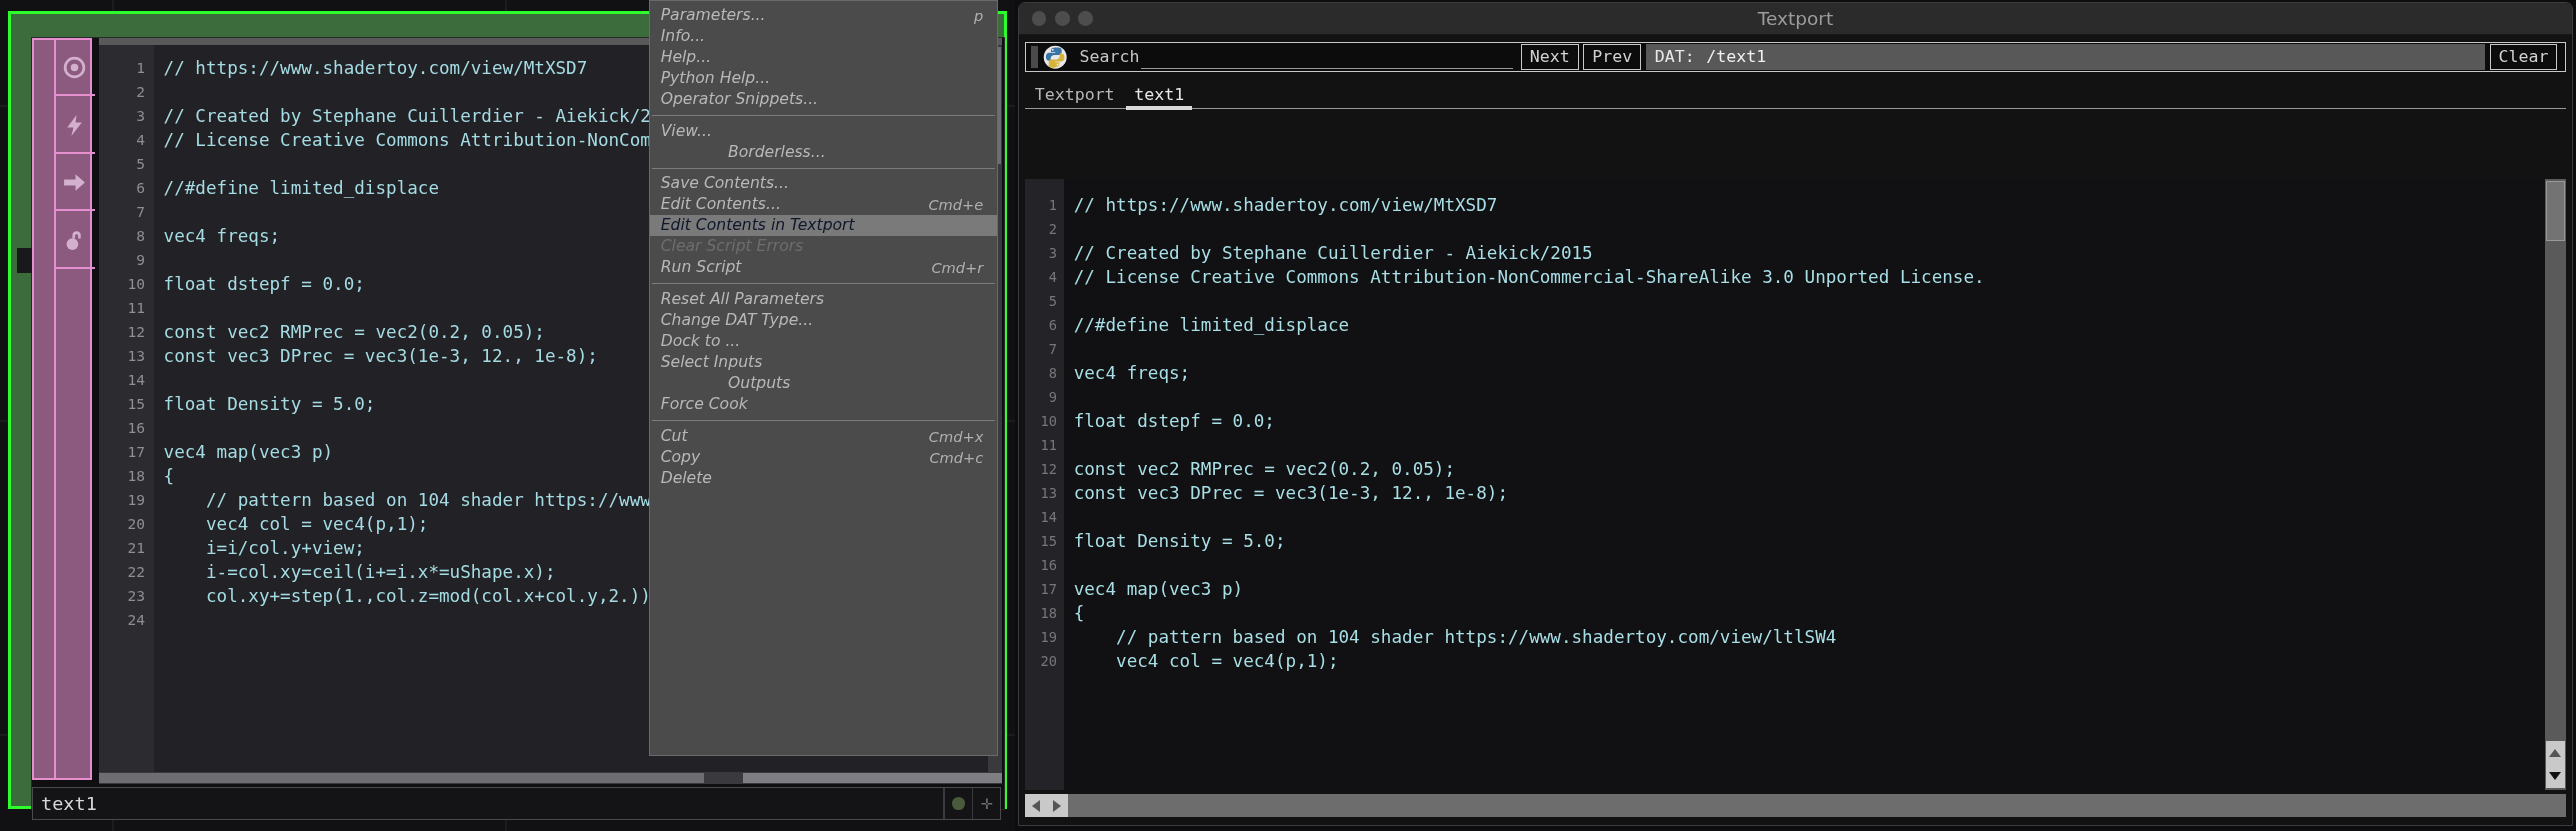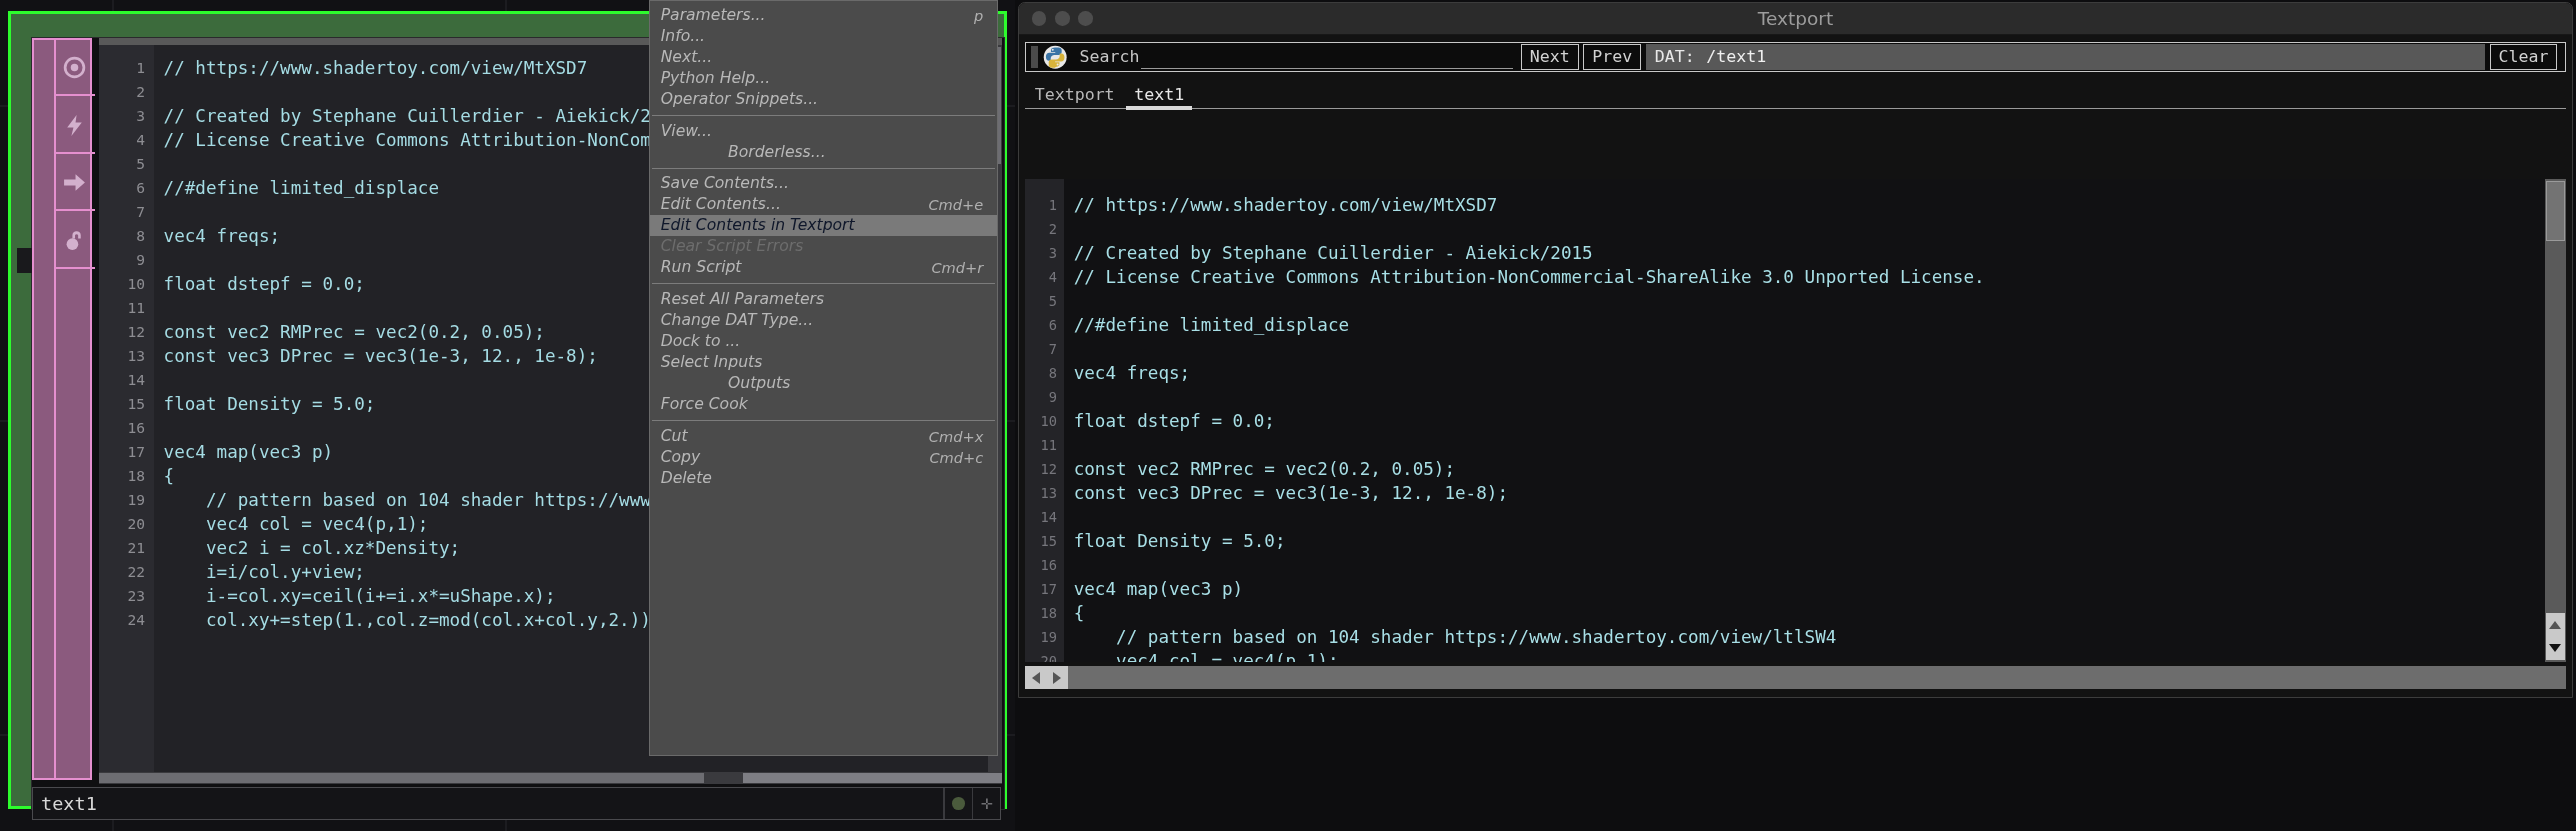--- a/index.html
+++ b/index.html
@@ -113,21 +113,21 @@
   }
   .mi .mi-label { flex: 1; }
   .mi .mi-accel { color: #b0b0b0; font-size: 14.6px; }
   .mi.indent { padding-left: 78px; }
   .mi.highlight { background: #7a7a7a; color: #0f172a; }
   .mi.disabled { color: #6d6d6d; }
   .mi-sep { height: 1px; background: #7c7c7c; margin: 4.9px 2px; }
 
   
   #textport-window {
-    position: absolute; left: 1018px; top: 2px; width: 1555px; height: 696px;
+    position: absolute; left: 1018px; top: 2px; width: 1555px; height: 824px;
     background: #121212;
     border: 1px solid #3c3c3c;
     border-radius: 6.8px 6.8px 0 0;
     overflow: hidden;
   }
   #tp-titlebar {
     position: relative; height: 32px; background: #2b2b2b;
     border-bottom: 1px solid #171717;
     display: flex; align-items: center;
   }
@@ -303,21 +303,20 @@
             <div class="ed-line ed-code"></div>
             <div class="ed-line ed-code">const vec2 RMPrec = vec2(0.2, 0.05);</div>
             <div class="ed-line ed-code">const vec3 DPrec = vec3(1e-3, 12., 1e-8);</div>
             <div class="ed-line ed-code"></div>
             <div class="ed-line ed-code">float Density = 5.0;</div>
             <div class="ed-line ed-code"></div>
             <div class="ed-line ed-code">vec4 map(vec3 p)</div>
             <div class="ed-line ed-code">{</div>
             <div class="ed-line ed-code">    // pattern based on 104 shader https://www.shadertoy.com/view/ltlSW4</div>
             <div class="ed-line ed-code">    vec4 col = vec4(p,1);</div>
-            <div class="ed-line ed-code">    vec2 i = col.xz*Density;</div>
             <div class="ed-line ed-code">    i=i/col.y+view;</div>
             <div class="ed-line ed-code">    i-=col.xy=ceil(i+=i.x*=uShape.x);</div>
             <div class="ed-line ed-code">    col.xy+=step(1.,col.z=mod(col.x+col.y,2.));</div>
           </div>
       </div>
       <div id="editor-vscroll">
         <div id="editor-vthumb"></div>
       </div>
     </div>
 
@@ -339,21 +338,21 @@
 
   <div id="context-menu">
       <div class="mi">
         <span class="mi-label">Parameters...</span>
         <span class="mi-accel">p</span>
       </div>
       <div class="mi">
         <span class="mi-label">Info...</span>
       </div>
       <div class="mi">
-        <span class="mi-label">Next...</span>
+        <span class="mi-label">Help...</span>
       </div>
       <div class="mi">
         <span class="mi-label">Python Help...</span>
       </div>
       <div class="mi">
         <span class="mi-label">Operator Snippets...</span>
       </div>
       <div class="mi-sep"></div>
       <div class="mi">
         <span class="mi-label">View...</span>

